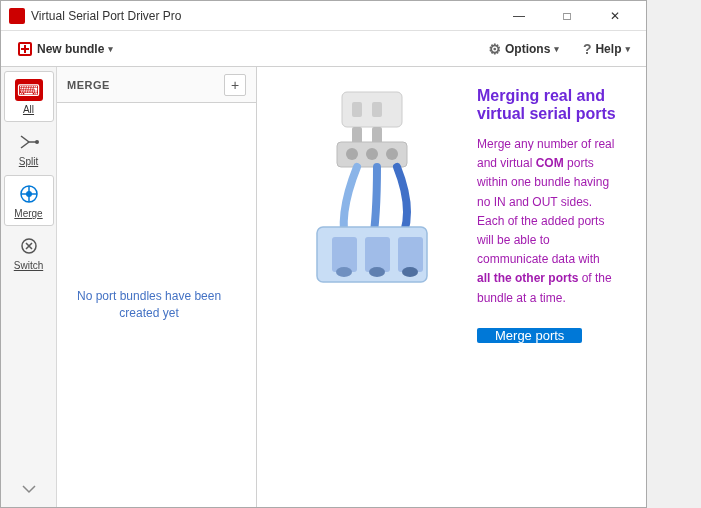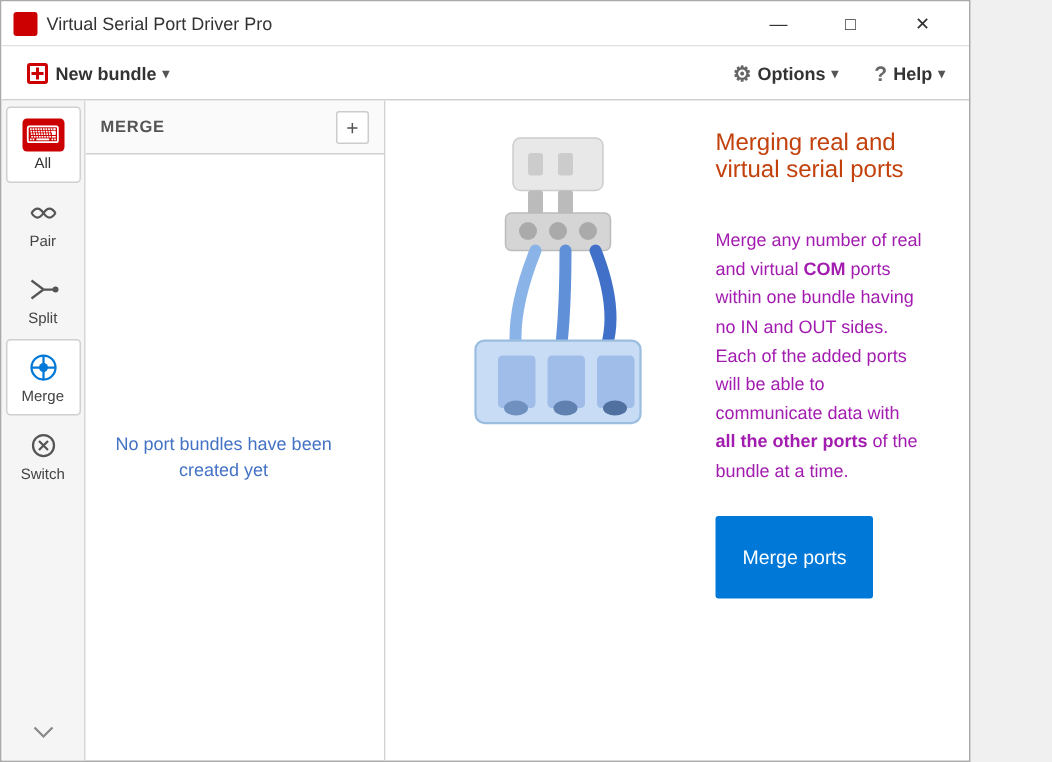--- a/index.html
+++ b/index.html
@@ -166,20 +166,21 @@
       width: 28px;
       height: 24px;
       display: flex;
       align-items: center;
       justify-content: center;
       margin-bottom: 2px;
     }
     .sidebar-label {
       font-size: 10px;
       text-align: right;
+      text-decoration: underline;
     }
 
     
     .icon-all {
       background: #c00;
       color: #fff;
       border-radius: 3px;
       font-size: 16px;
       width: 28px;
       height: 22px;
@@ -261,41 +262,41 @@
     .detail-image {
       flex-shrink: 0;
     }
 
     .detail-text {
       flex: 1;
     }
 
     .detail-title {
       font-size: 16px;
-      font-weight: 400;
-      color: #c2410c;
-      margin-bottom: 28px;
+      font-weight: 700;
+      color: #6d28d9;
+      margin-bottom: 12px;
     }
 
     .detail-description {
       font-size: 12px;
       color: #a21caf;
       line-height: 1.6;
       margin-bottom: 20px;
     }
 
     .detail-description strong {
       font-weight: 600;
     }
 
     .merge-btn {
       background: #0078d7;
       color: #fff;
       border: none;
-      padding: 20px 18px;
+      padding: 0 18px;
       font-size: 13px;
       cursor: pointer;
       border-radius: 2px;
     }
 
     .sidebar-more {
       margin-top: auto;
       margin-bottom: 8px;
       cursor: pointer;
       color: #888;
@@ -345,29 +346,20 @@
 
     <div class="sidebar">
 
       <div class="sidebar-item active">
         <div class="sidebar-icon">
           <div class="icon-all">⌨</div>
         </div>
         <span class="sidebar-label">All</span>
       </div>
 
-      <div class="sidebar-item">
-        <div class="sidebar-icon">
-          <svg width="24" height="20" viewBox="0 0 24 20">
-            <path d="M4 10 Q8 4 12 10 Q16 16 20 10" stroke="#555" stroke-width="1.5" fill="none"></path>
-            <path d="M4 10 Q8 16 12 10 Q16 4 20 10" stroke="#555" stroke-width="1.5" fill="none"></path>
-          </svg>
-        </div>
-        <span class="sidebar-label">Pair</span>
-      </div>
 
 
       <div class="sidebar-item">
         <div class="sidebar-icon">
           <svg width="24" height="20" viewBox="0 0 24 20">
             <line x1="4" y1="4" x2="12" y2="10" stroke="#555" stroke-width="1.5"></line>
             <line x1="4" y1="16" x2="12" y2="10" stroke="#555" stroke-width="1.5"></line>
             <line x1="12" y1="10" x2="20" y2="10" stroke="#555" stroke-width="1.5"></line>
             <circle cx="20" cy="10" r="2" fill="#555"></circle>
           </svg>

